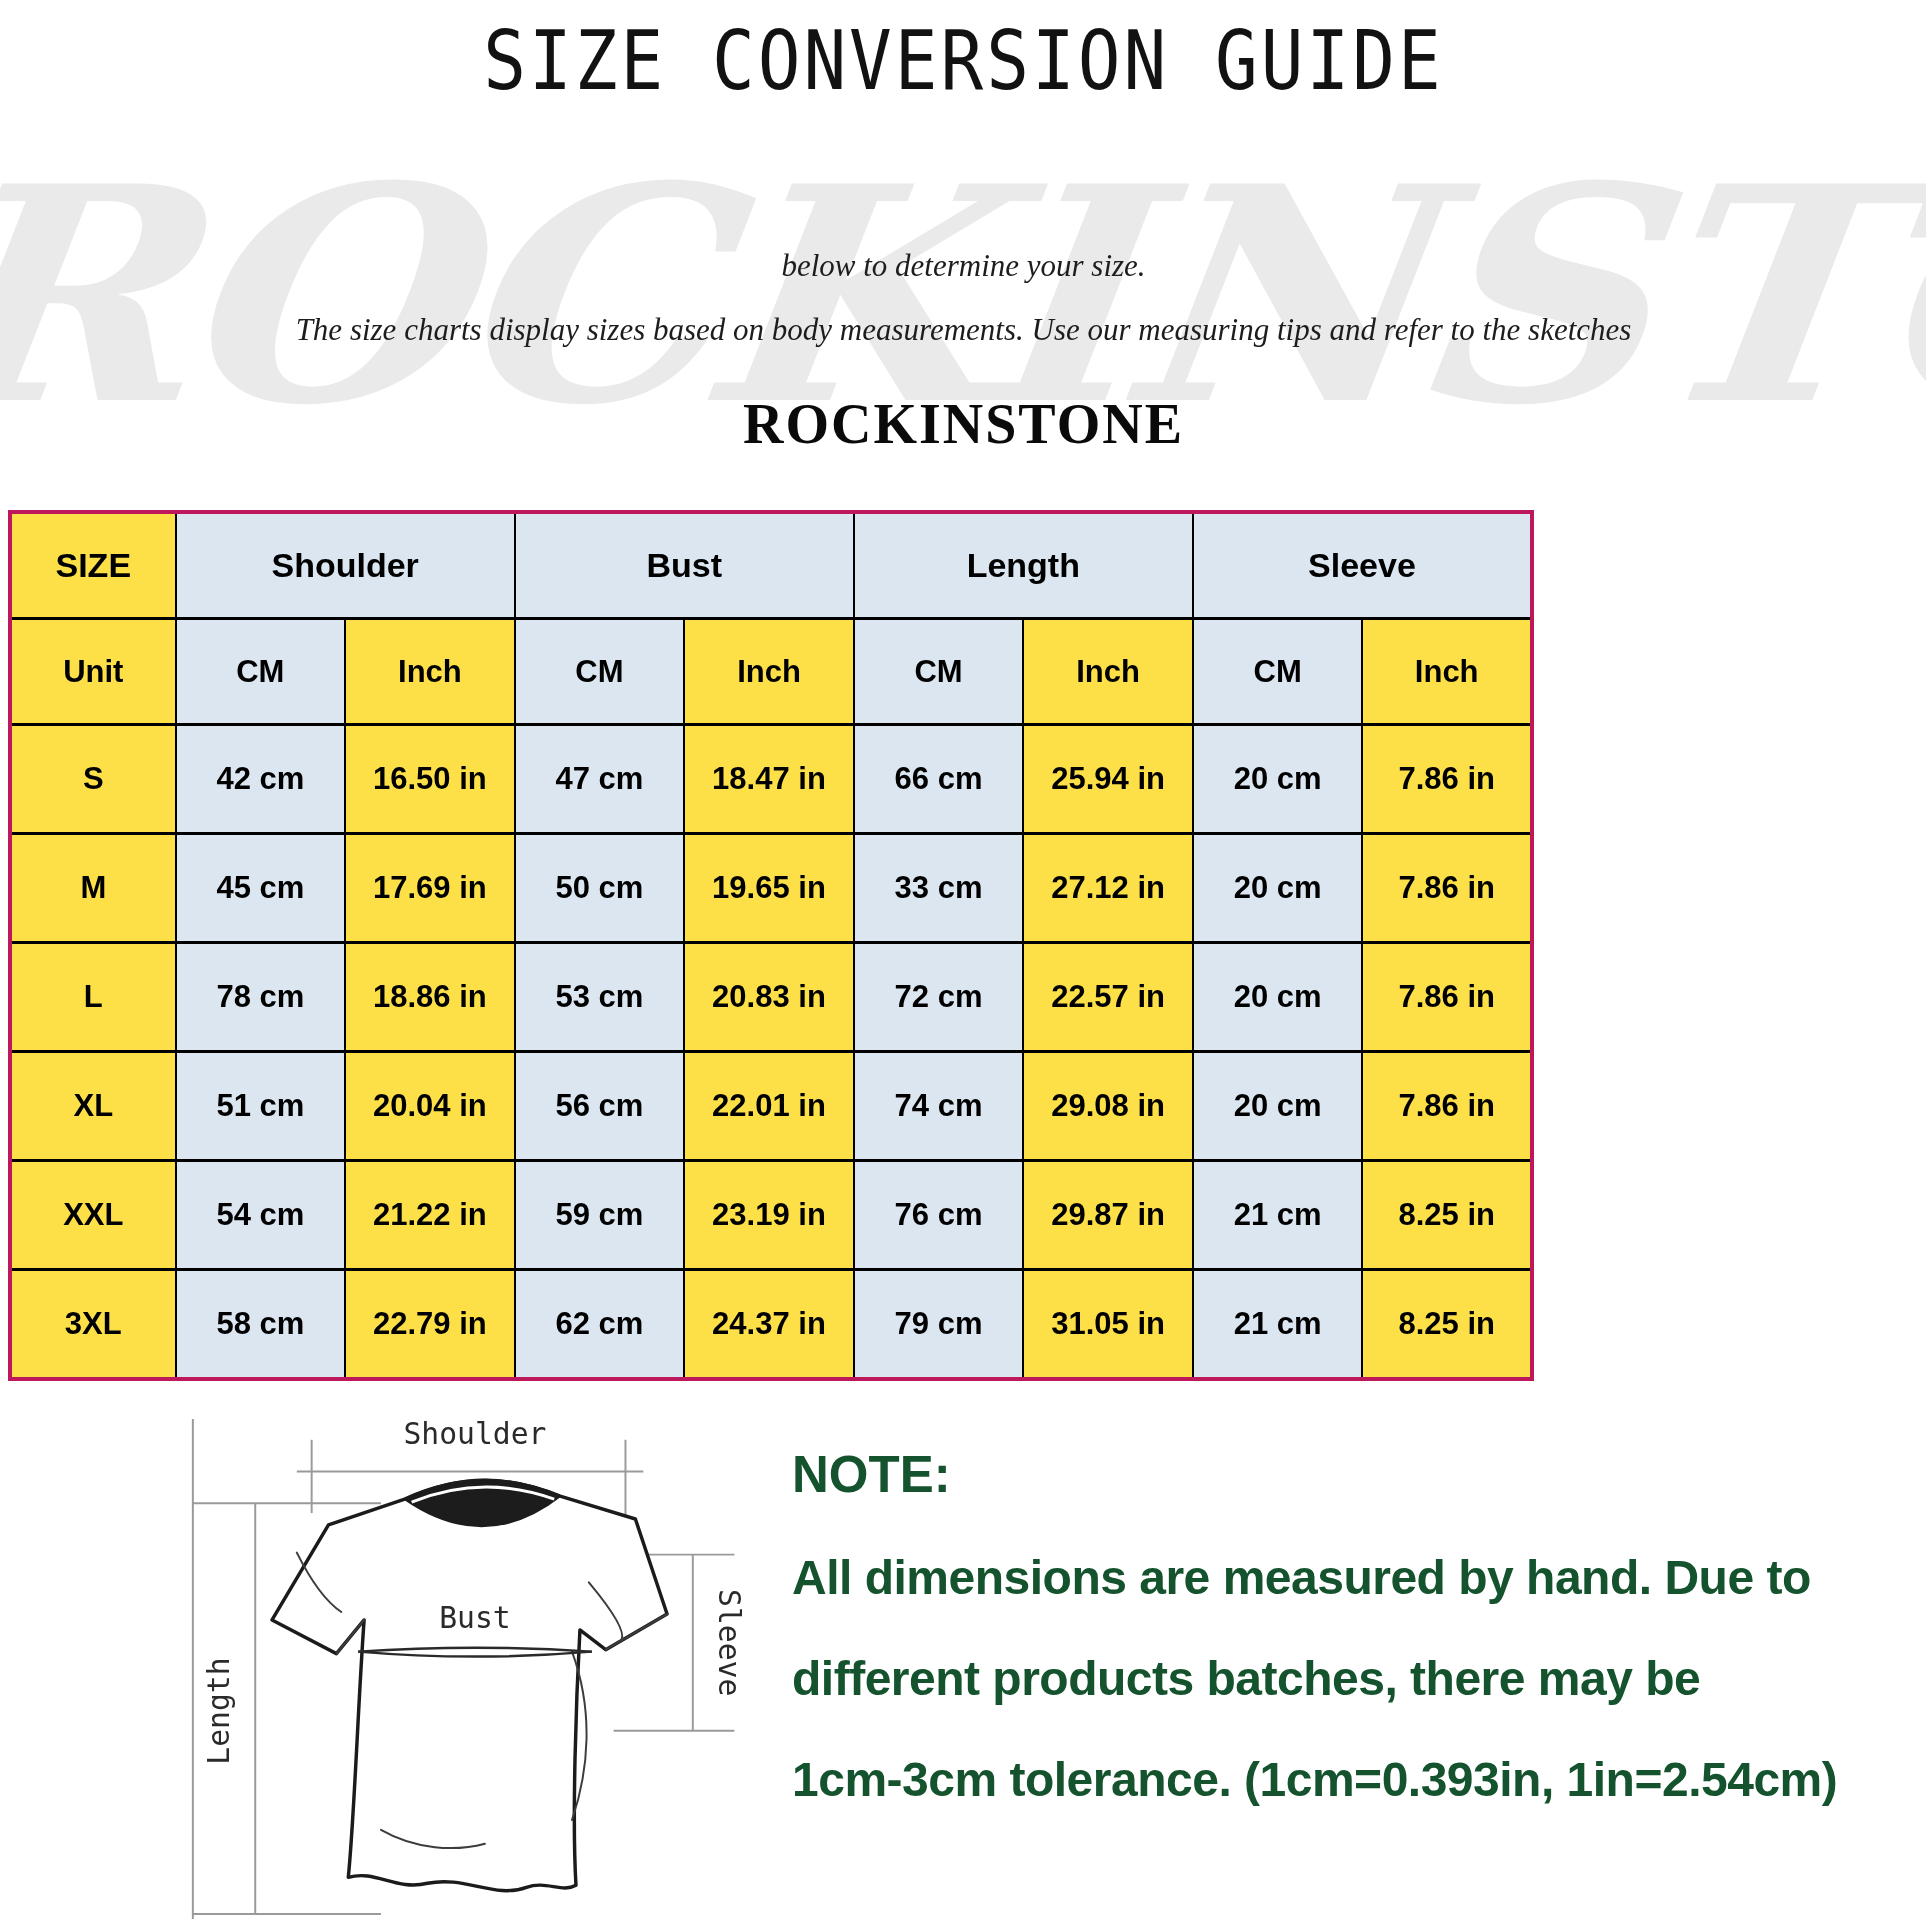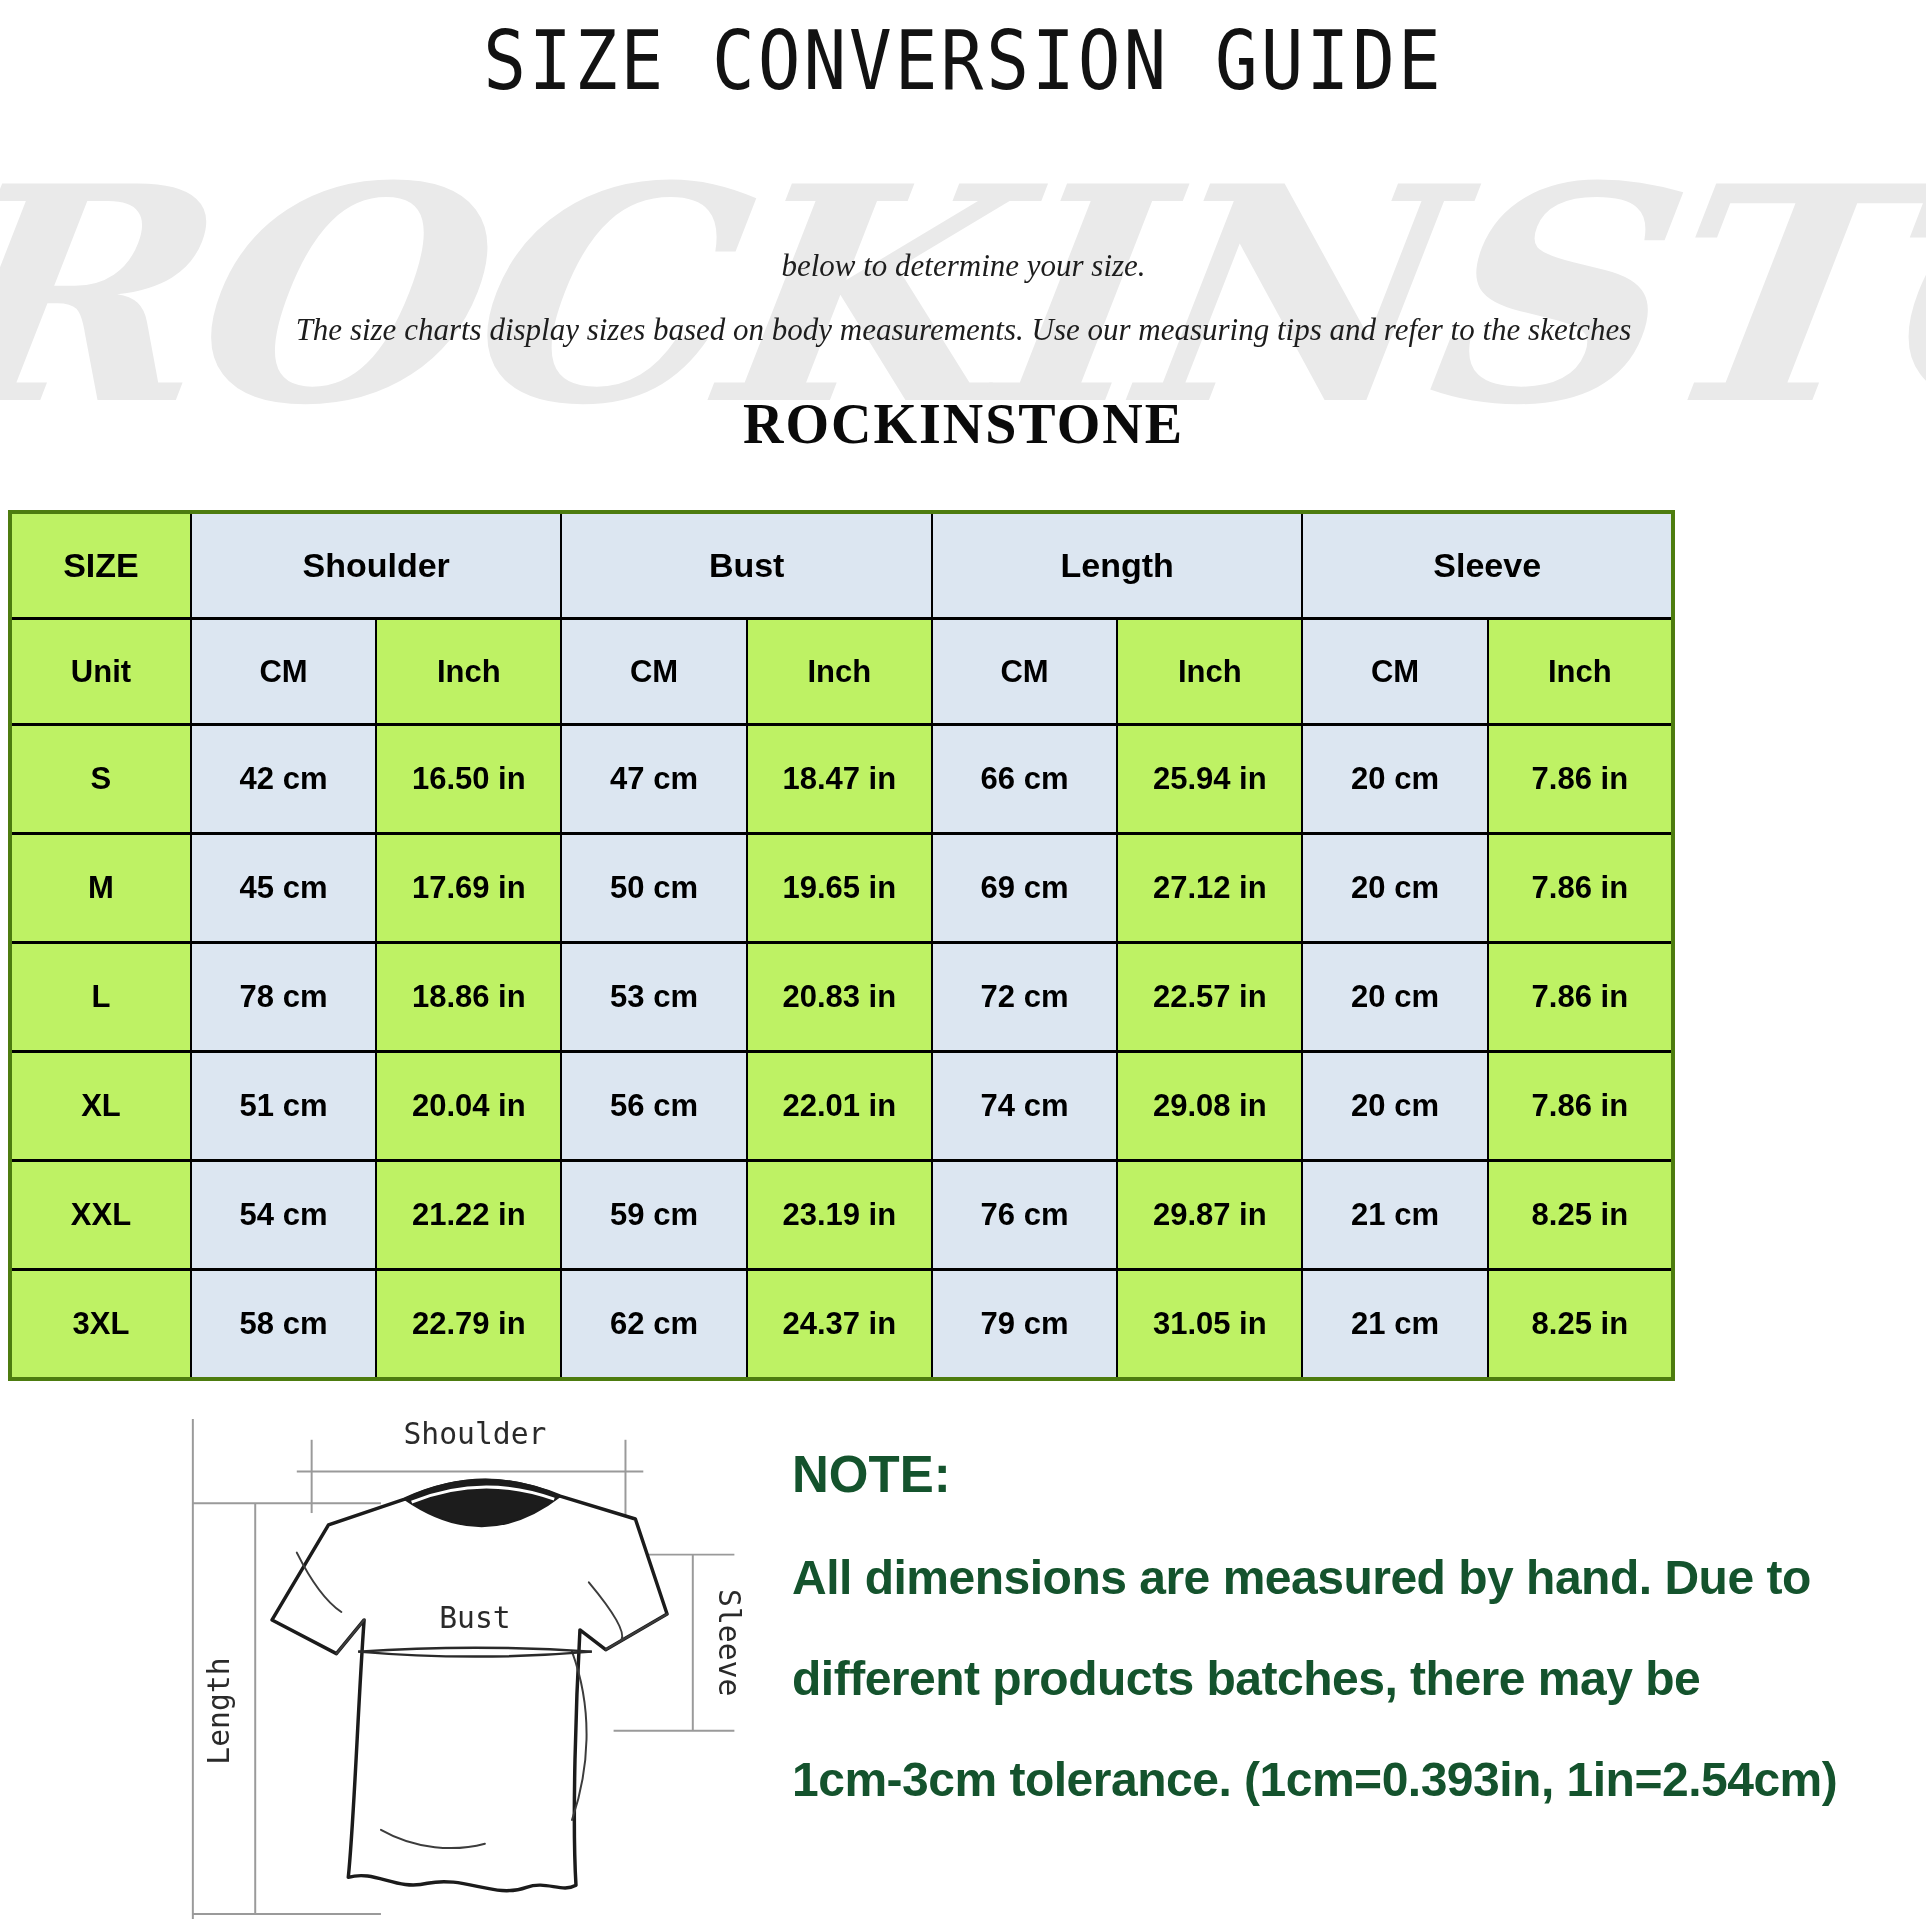--- a/index.html
+++ b/index.html
@@ -32,23 +32,23 @@
     font-family:"Liberation Serif",serif;font-style:italic;font-size:31px;color:#1d1d1d;
   }
   .desc .dline{margin-bottom:28px;}
   .brand{
     position:absolute;top:392px;left:0;width:100%;text-align:center;z-index:2;
     font-family:"Liberation Serif",serif;font-weight:700;font-size:56px;
     letter-spacing:2px;color:#0a0a0a;
   }
   
   .size-table{
-    position:absolute;top:510px;left:8px;width:1667px;z-index:2;
-    border-collapse:collapse;table-layout:fixed;background:#bef264;
-    border:4px solid #4d7c0f;
+    position:absolute;top:510px;left:8px;width:1526px;z-index:2;
+    border-collapse:collapse;table-layout:fixed;background:#fde047;
+    border:4px solid #be185d;
   }
   .size-table td{
     border-left:2px solid #000;border-right:2px solid #000;
     border-top:3px solid #000;border-bottom:3px solid #000;
     text-align:center;vertical-align:middle;
     font-weight:700;font-size:31px;color:#000;padding:0;
     overflow:hidden;white-space:nowrap;
   }
   .group-row td{font-size:34px;height:103px;}
   .unit-row td{height:103px;}
@@ -123,21 +123,21 @@
       <td>25.94 in</td>
       <td class="blue">20 cm</td>
       <td>7.86 in</td>
     </tr>
     <tr class="data-row">
       <td>M</td>
       <td class="blue">45 cm</td>
       <td>17.69 in</td>
       <td class="blue">50 cm</td>
       <td>19.65 in</td>
-      <td class="blue">69 cm</td>
+      <td class="blue">33 cm</td>
       <td>27.12 in</td>
       <td class="blue">20 cm</td>
       <td>7.86 in</td>
     </tr>
     <tr class="data-row">
       <td>L</td>
       <td class="blue">78 cm</td>
       <td>18.86 in</td>
       <td class="blue">53 cm</td>
       <td>20.83 in</td>

